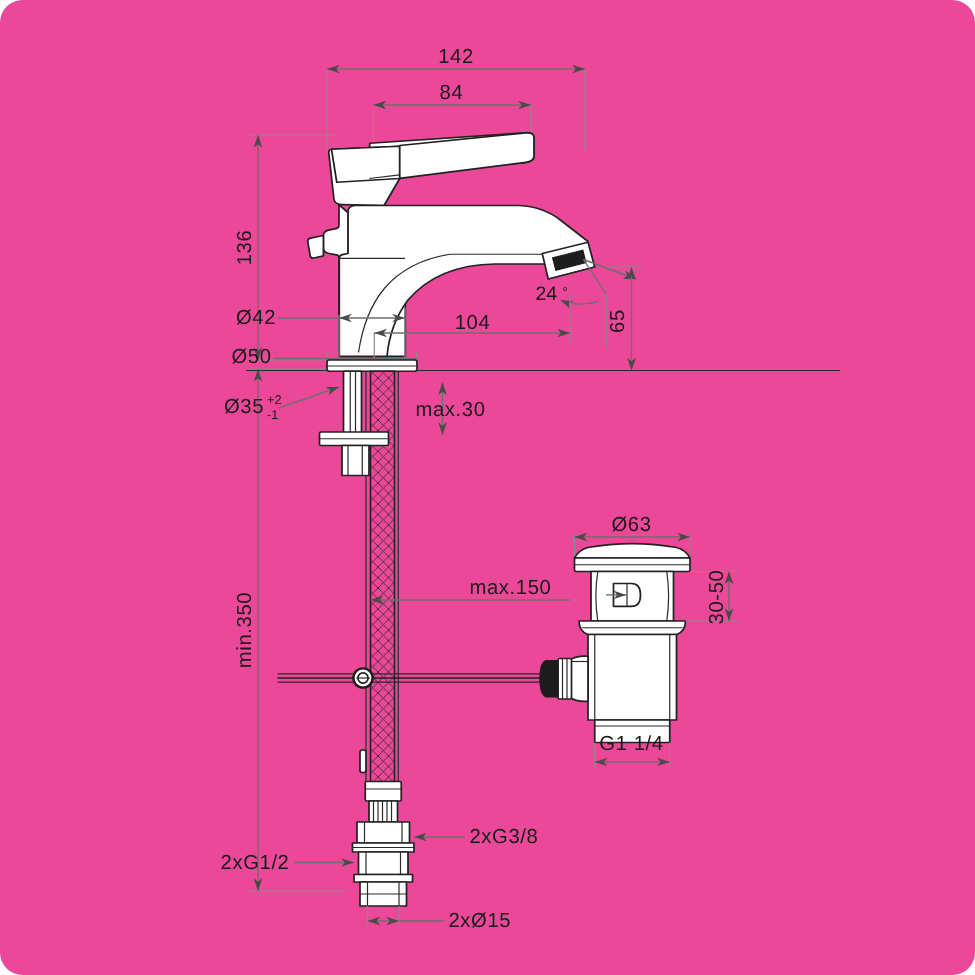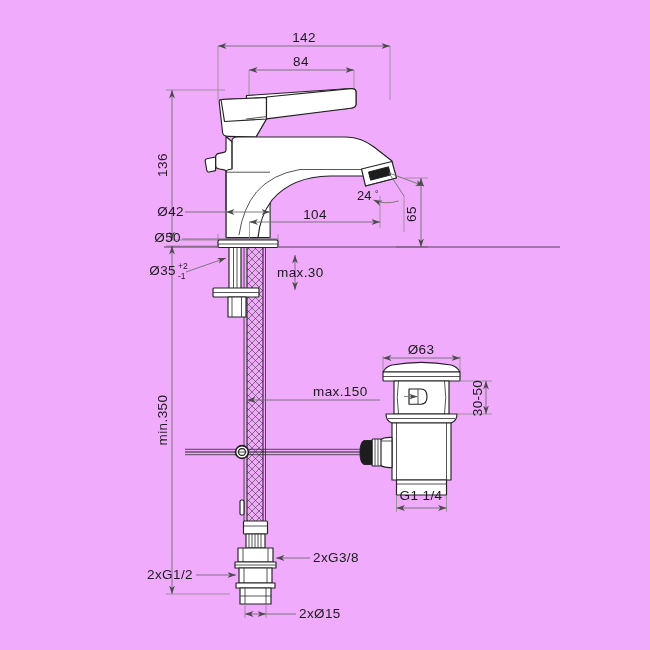--- a/index.html
+++ b/index.html
@@ -7,22 +7,23 @@
     padding: 0;
     background: #ffffff;
   }
   body {
     font-family: "Liberation Sans", sans-serif;
   }
   #canvas-wrap {
     position: relative;
     width: 650px;
     height: 650px;
-    background: #f0abfc;
+    background: #ec4899;
     overflow: hidden;
+    border-radius: 15px;
   }
   svg#drawing {
     position: absolute;
     top: 0;
     left: 0;
     width: 650px;
     height: 650px;
     display: block;
   }
   .ln-thin {

